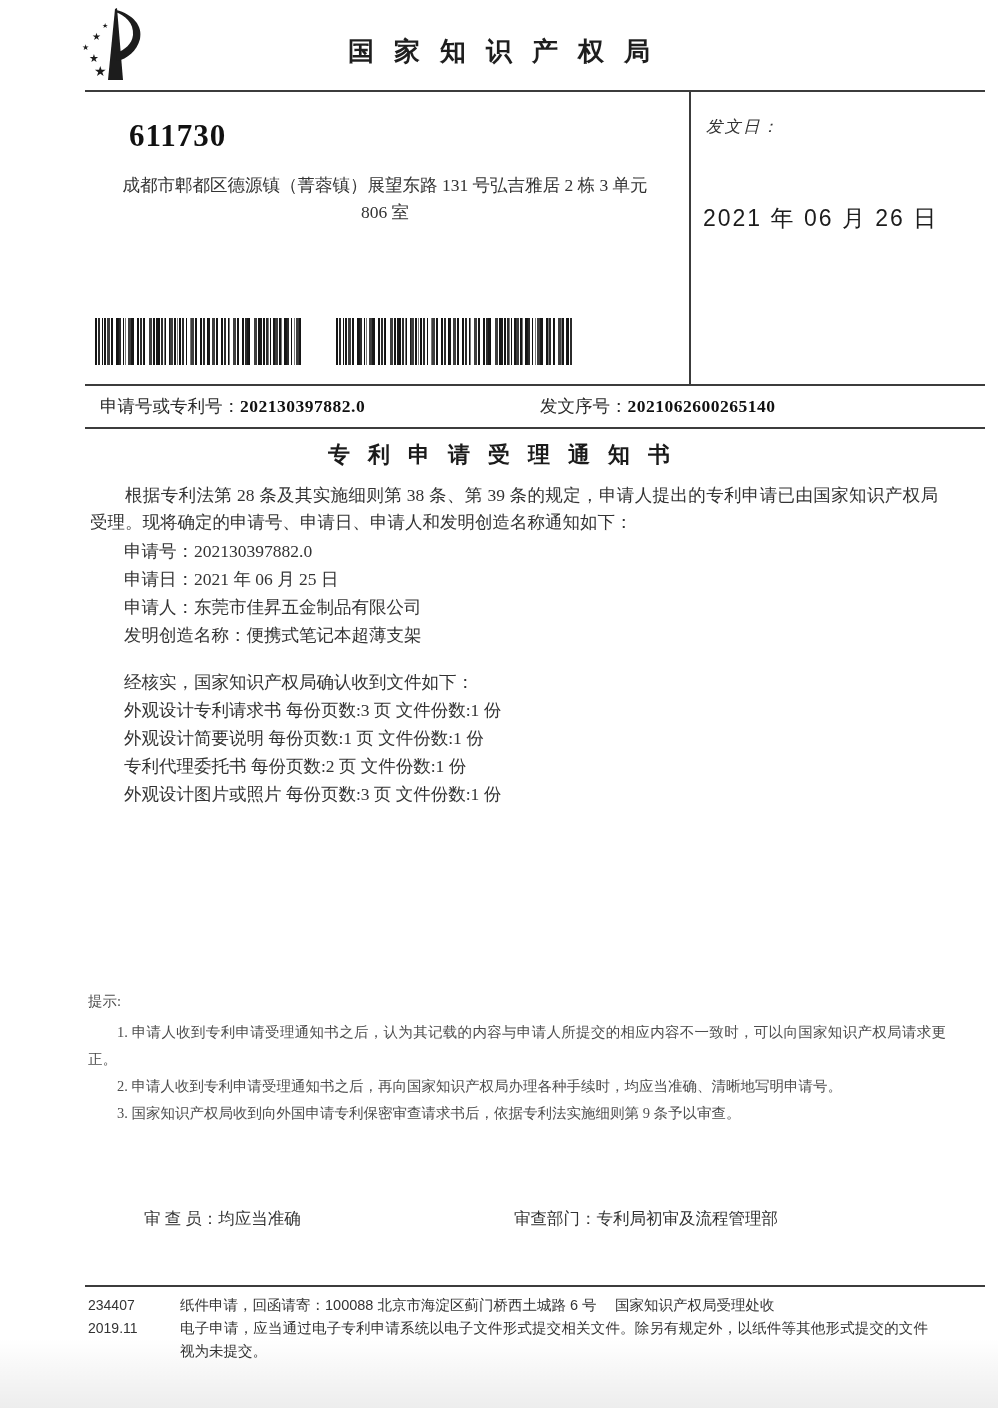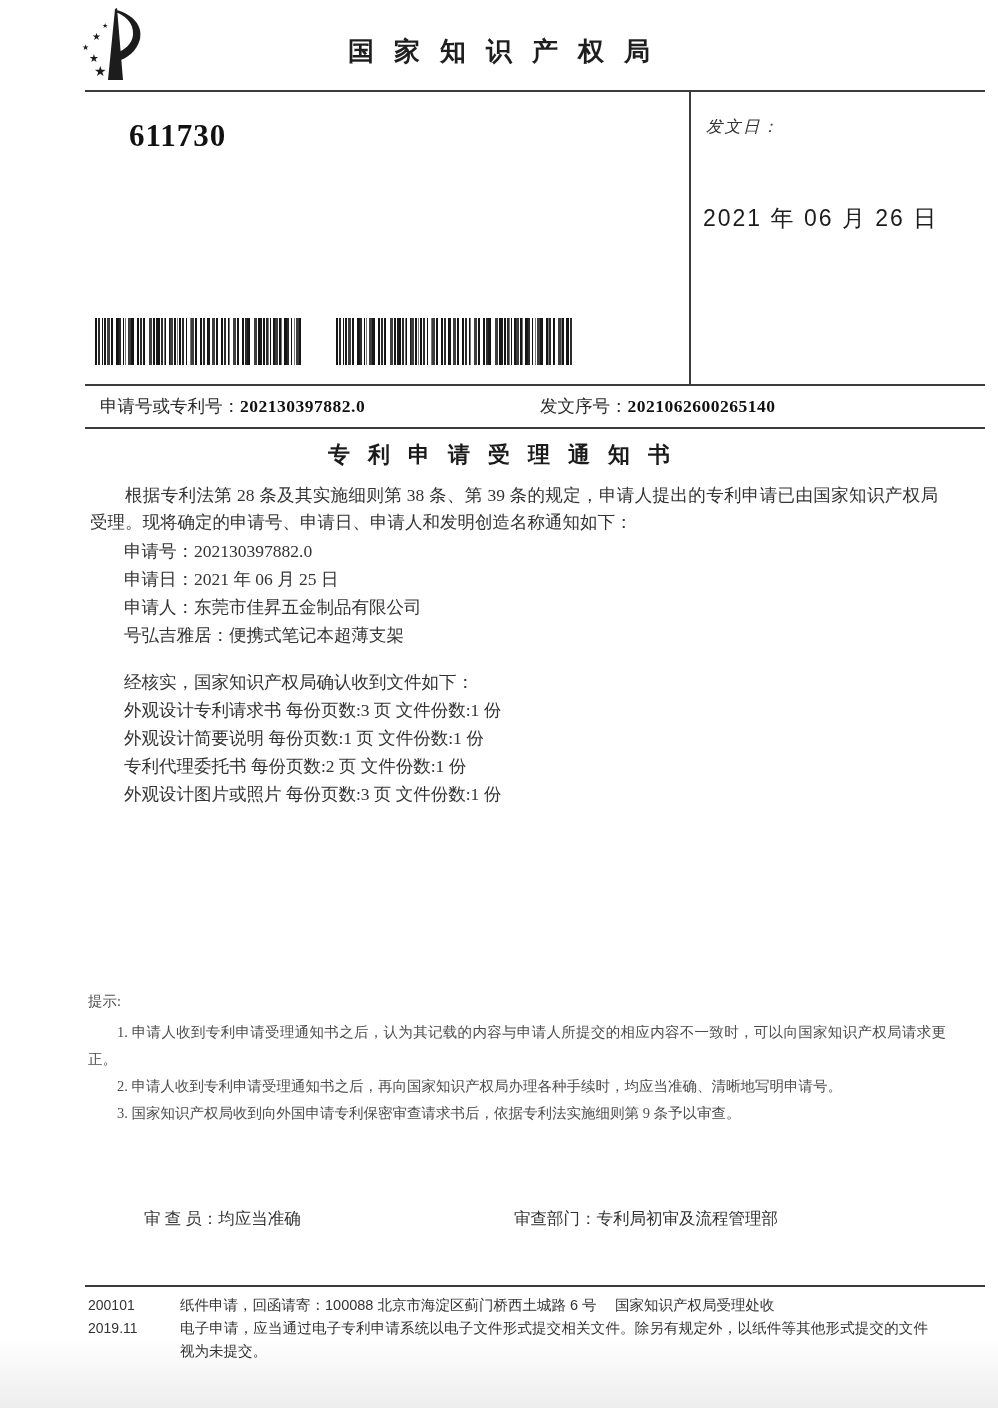--- a/index.html
+++ b/index.html
@@ -118,20 +118,24 @@
     <text x="7" y="56" font-size="11" fill="#1c1c1c">★</text>
     <text x="12" y="70" font-size="14" fill="#1c1c1c">★</text>
   </svg>
 
   <div class="org-title">国家知识产权局</div>
 
   <div class="hline" style="top:90px"></div>
   <div class="vline" style="left:689px; top:90px; height:296px"></div>
 
   <div class="postal">611730</div>
+  <div class="addr">
+    <div>成都市郫都区德源镇（菁蓉镇）展望东路 131 号弘吉雅居 2 栋 3 单元</div>
+    <div>806 室</div>
+  </div>
 
   <div class="dispatch-label">发文日：</div>
   <div class="dispatch-date">2021 年 06 月 26 日</div>
 
   <div class="barcode left"></div>
   <div class="barcode right"></div>
 
   <div class="hline" style="top:384px"></div>
 
   <div class="numbers-row">
@@ -142,21 +146,21 @@
   <div class="hline" style="top:427px"></div>
 
   <div class="notice-title">专利申请受理通知书</div>
 
   <p class="intro">根据专利法第 28 条及其实施细则第 38 条、第 39 条的规定，申请人提出的专利申请已由国家知识产权局受理。现将确定的申请号、申请日、申请人和发明创造名称通知如下：</p>
 
   <div class="details">
     <div>申请号：202130397882.0</div>
     <div>申请日：2021 年 06 月 25 日</div>
     <div>申请人：东莞市佳昇五金制品有限公司</div>
-    <div>号弘吉雅居：便携式笔记本超薄支架</div>
+    <div>发明创造名称：便携式笔记本超薄支架</div>
   </div>
 
   <div class="received">
     <div>经核实，国家知识产权局确认收到文件如下：</div>
     <div>外观设计专利请求书 每份页数:3 页  文件份数:1 份</div>
     <div>外观设计简要说明 每份页数:1 页  文件份数:1 份</div>
     <div>专利代理委托书 每份页数:2 页  文件份数:1 份</div>
     <div>外观设计图片或照片 每份页数:3 页  文件份数:1 份</div>
   </div>
 
@@ -168,21 +172,21 @@
   </div>
 
   <div class="sign-off">
     <span class="examiner"><span>审 查 员：</span><span>均应当准确</span></span>
     <span class="dept"><span>审查部门：</span><span>专利局初审及流程管理部</span></span>
   </div>
 
   <div class="hline" style="top:1285px"></div>
 
   <div class="footer-codes">
-    <div>200101</div>
+    <div>234407</div>
     <div>2019.11</div>
   </div>
   <div class="footer-text">
     <div>纸件申请，回函请寄：100088  北京市海淀区蓟门桥西土城路 6 号　 国家知识产权局受理处收</div>
     <div>电子申请，应当通过电子专利申请系统以电子文件形式提交相关文件。除另有规定外，以纸件等其他形式提交的文件视为未提交。</div>
   </div>
 
   <div class="bottom-shade"></div>
 </div>
 

